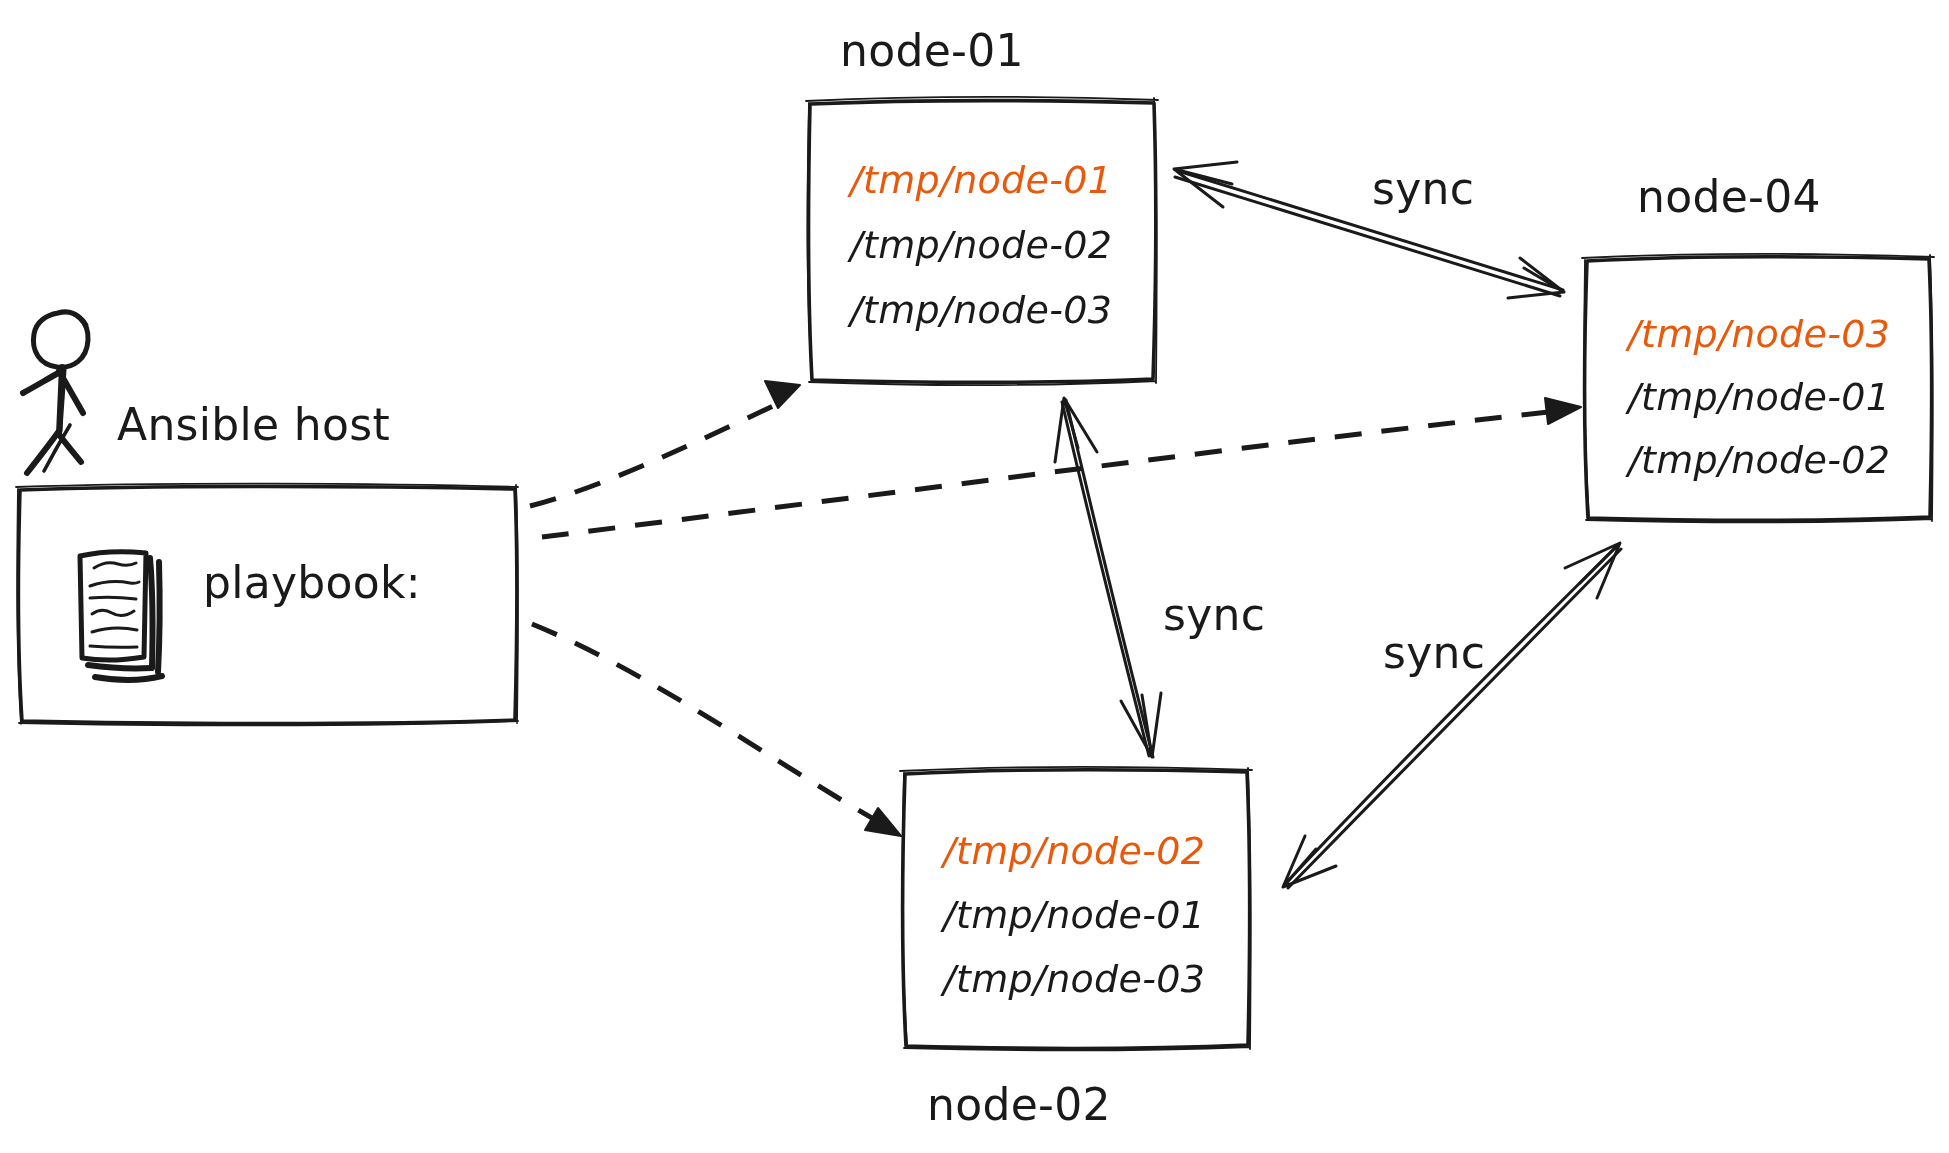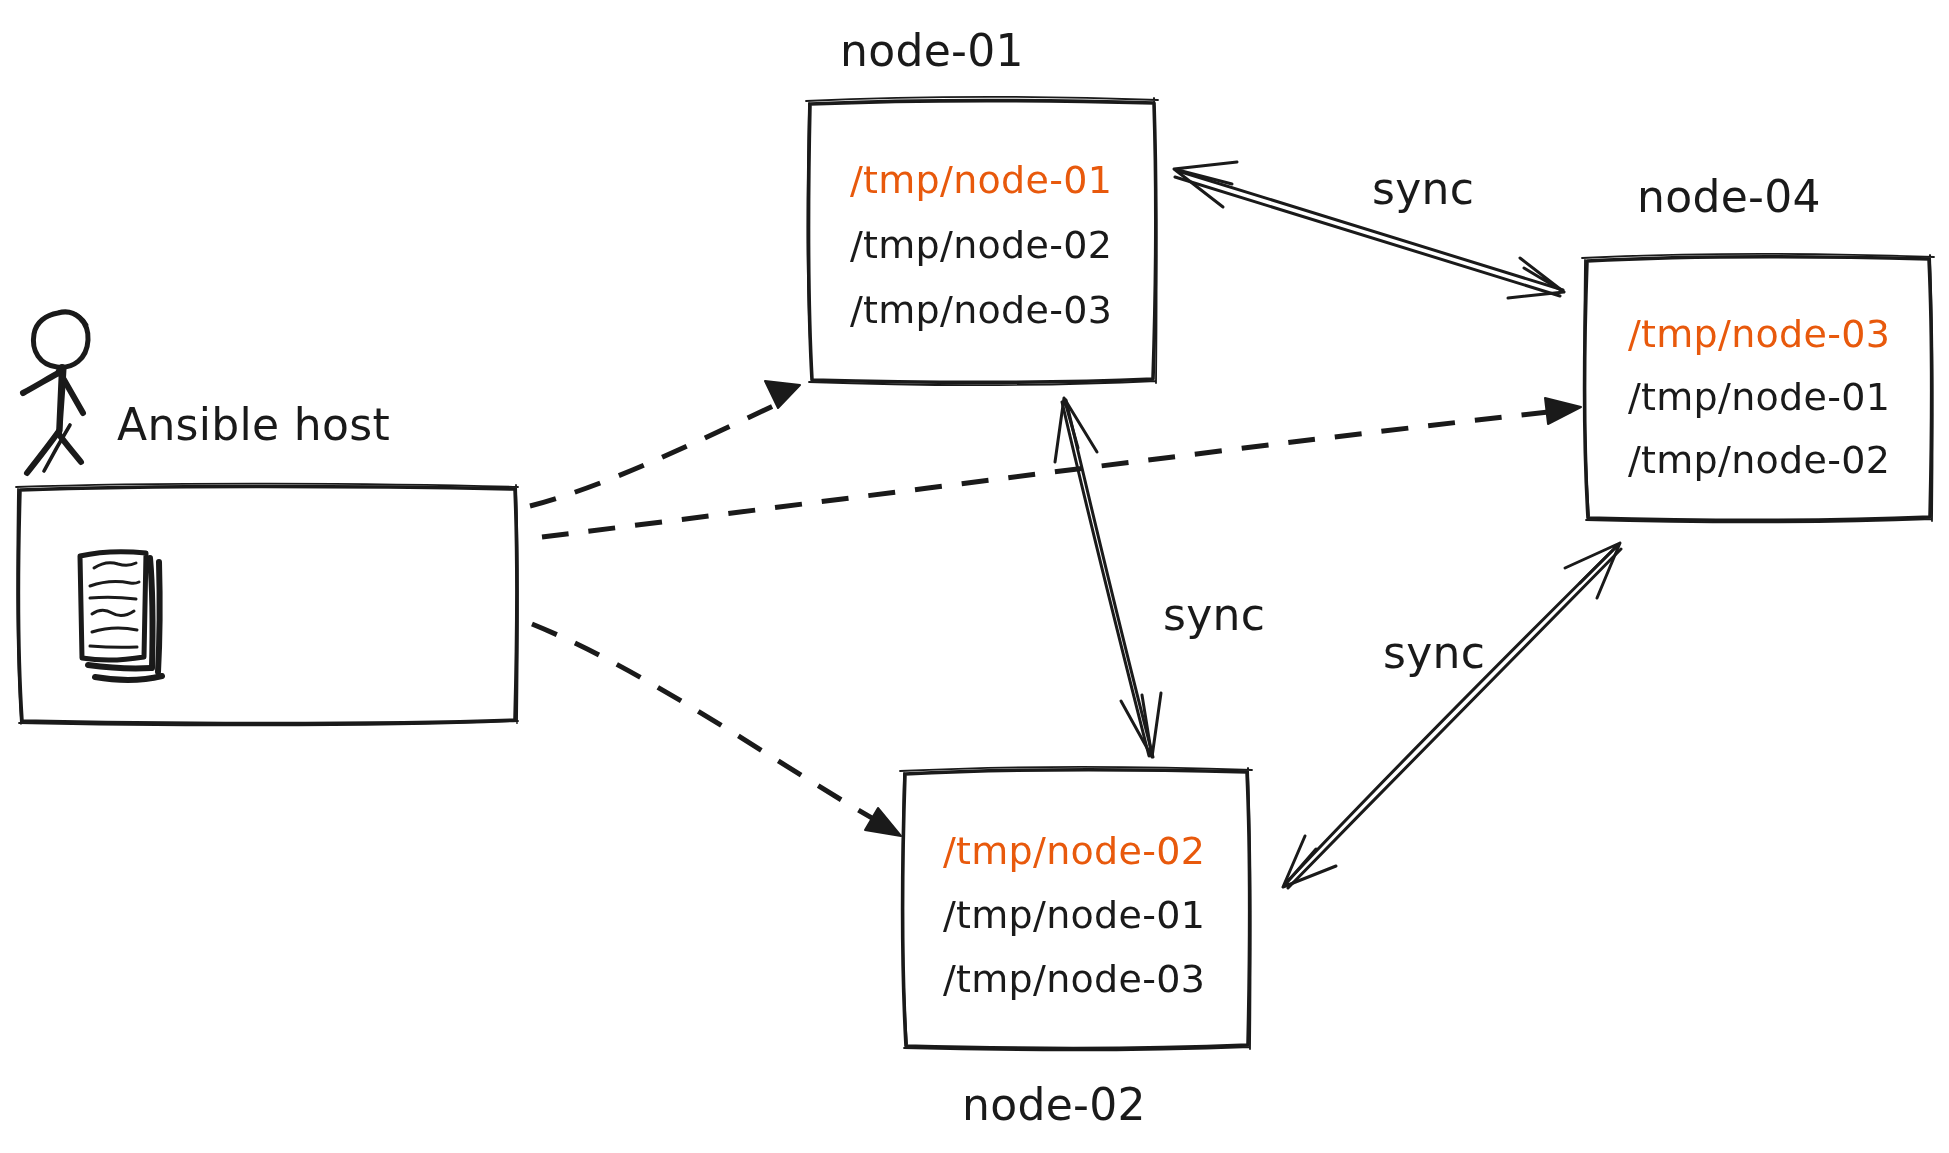--- a/index.html
+++ b/index.html
@@ -21,21 +21,21 @@
   .dash{stroke-width:5;stroke-dasharray:27 20;stroke-linecap:butt;}
   .fillhead{fill:#1a1a1a;stroke:#1a1a1a;stroke-width:2;stroke-linejoin:round;}
   .label{
     position:absolute;
     white-space:nowrap;
     font-size:44px;
     line-height:48px;
     color:#1a1a1a;
     letter-spacing:0.3px;
   }
-  .filelist{position:absolute;white-space:nowrap;font-size:38px;color:#1a1a1a;letter-spacing:0.3px;}
+  .filelist{position:absolute;white-space:nowrap;font-size:38px;color:#1a1a1a;letter-spacing:0.3px;font-style:italic;}
   .filelist .row{white-space:nowrap;}
   .hl{color:#e8590c;}
 </style>
 </head>
 <body>
 
 <div id="canvas">
 
   <svg id="strokes" viewBox="0 0 1949 1153" xmlns="http://www.w3.org/2000/svg">
 
@@ -118,37 +118,38 @@
       <path class="ink w3" d="M1285,884 C1392,770 1502,660 1618,545"></path>
       <path class="ink w3" d="M1288,888 C1398,775 1508,664 1621,549"></path>
       <path class="ink w3" d="M1305,836 L1283,887 L1336,866 M1283,887 L1316,849"></path>
       <path class="ink w3" d="M1565,568 L1620,543 L1597,598 M1620,543 L1580,583"></path>
     </g>
   </svg>
 
   <div class="label" style="left:117px;top:401px;">Ansible host</div>
 
   <div class="label" style="left:203px;top:558px;line-height:50px;">
+    <div>playbook:</div>
   </div>
 
   <div class="label" style="left:840px;top:27px;">node-01</div>
   <div class="filelist" style="left:850px;top:148px;line-height:65px;">
     <div class="row hl">/tmp/node-01</div>
     <div class="row">/tmp/node-02</div>
     <div class="row">/tmp/node-03</div>
   </div>
 
   <div class="label" style="left:1637px;top:173px;">node-04</div>
   <div class="filelist" style="left:1628px;top:303px;line-height:63px;">
     <div class="row hl">/tmp/node-03</div>
     <div class="row">/tmp/node-01</div>
     <div class="row">/tmp/node-02</div>
   </div>
 
-  <div class="label" style="left:962px;top:1081px;">node-02</div>
+  <div class="label" style="left:927px;top:1081px;">node-02</div>
   <div class="filelist" style="left:943px;top:819px;line-height:64px;">
     <div class="row hl">/tmp/node-02</div>
     <div class="row">/tmp/node-01</div>
     <div class="row">/tmp/node-03</div>
   </div>
 
   <div class="label" style="left:1372px;top:165px;">sync</div>
   <div class="label" style="left:1163px;top:591px;">sync</div>
   <div class="label" style="left:1383px;top:629px;">sync</div>
 

